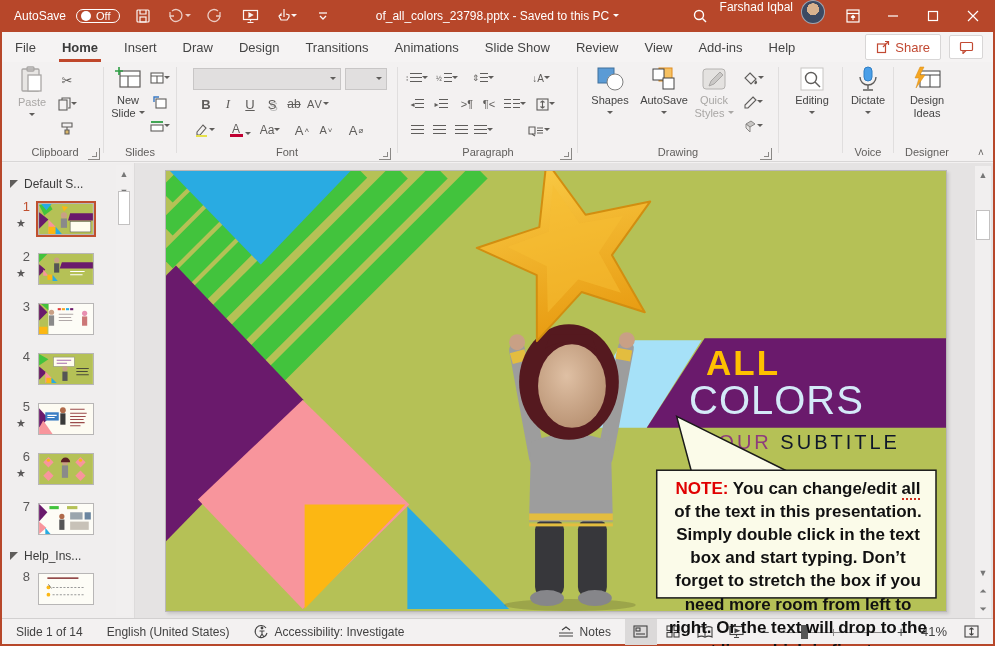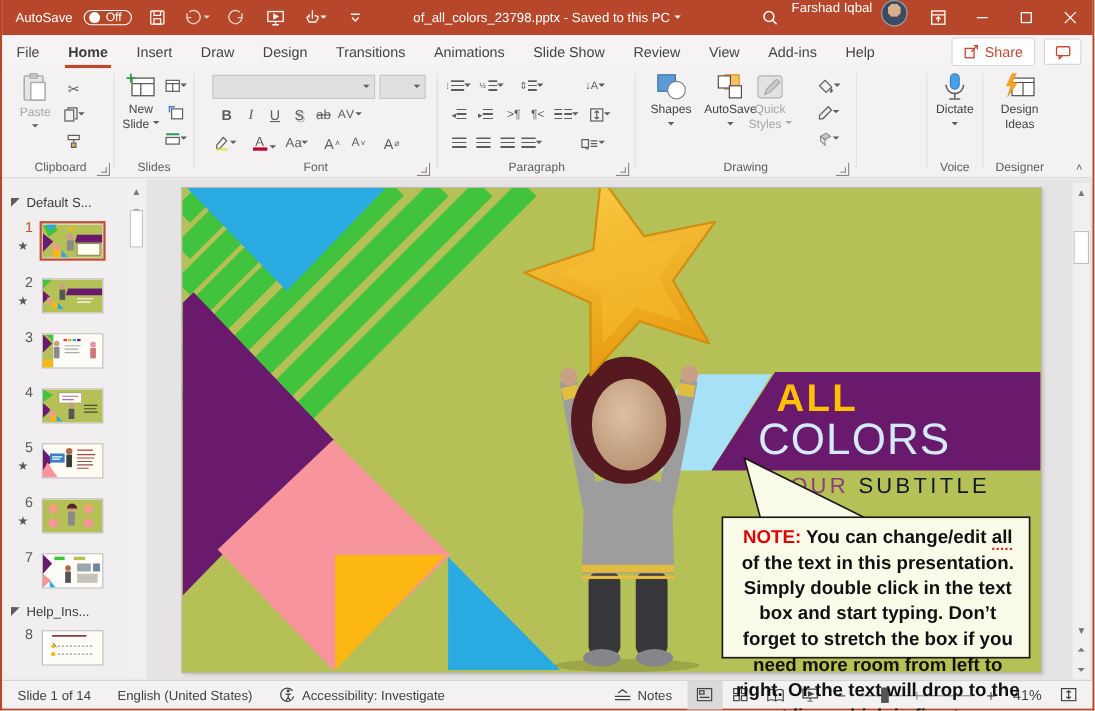--- a/index.html
+++ b/index.html
@@ -394,21 +394,21 @@
       </div>
       <div class="bigbtn" style="left:58px;width:52px;">
         <svg width="28" height="26" viewBox="0 0 28 26">
             <rect x="9" y="2" width="13" height="13" fill="#f6c162" stroke="#e08c1f"></rect>
             <rect x="3" y="3" width="11" height="11" fill="#fff" stroke="#444"></rect>
             <rect x="13" y="12" width="11" height="11" fill="#fff" stroke="#444"></rect>
           </svg>
         <span>AutoSave</span>
           <span class="chev"></span>
       </div>
-      <div class="bigbtn gray-ic" style="left:98px;width:44px;color:#a9a7a5;align-items:center;">
+      <div class="bigbtn gray-ic" style="left:112px;width:44px;color:#a9a7a5;align-items:center;">
         <svg width="28" height="26" viewBox="0 0 28 26">
             <rect x="3" y="3" width="22" height="20" rx="3" fill="#e4e2e0" stroke="#b4b2b0"></rect>
             <path d="M20 6l-9 9-2 5 5-2 9-9z" fill="#cac8c6" stroke="#a8a6a4"></path>
           </svg>
         <span><span>Quick</span><br><span>Styles</span> <span class="chev" style="border-top-color:#a9a7a5;"></span></span>
       </div>
       <span class="sbtn" style="left:162px;top:6px;">
           <svg width="15" height="13" viewBox="0 0 15 13">
             <path d="M7 1L13 7l-5 5L2 6z" fill="none" stroke="#5f5d5b" stroke-width="1.1"></path>
             <path d="M13 8c1 2 2 3 0 4s-2-2 0-4z" fill="#5f5d5b"></path>
@@ -426,20 +426,31 @@
             <path d="M3 4l5-3 4 3-5 3z" fill="#c8c6c4" stroke="#8a8886"></path>
             <path d="M3 4v4l4 4V7z" fill="#e6e4e2" stroke="#8a8886"></path>
           </svg>
           <span class="chev"></span>
         </span>
       <div class="glabel">Drawing</div>
       <span class="launcher" style="left:180px;"></span>
     </div>
     <span class="rsep" style="left:776px;"></span>
 
+    <div class="group" style="left:780px;width:58px;">
+      <div class="bigbtn" style="left:8px;width:44px;">
+        <svg width="26" height="26" viewBox="0 0 26 26">
+            <rect x="2" y="2" width="22" height="22" fill="#fff" stroke="#c8c6c4"></rect>
+            <circle cx="12" cy="12" r="5.5" fill="none" stroke="#5f5d5b" stroke-width="1.4"></circle>
+            <path d="M16 16l5 5" stroke="#5f5d5b" stroke-width="1.4"></path>
+          </svg>
+        <span>Editing</span>
+          <span class="chev"></span>
+      </div>
+    </div>
     <span class="rsep" style="left:840px;"></span>
 
     <div class="group" style="left:843px;width:46px;">
       <div class="bigbtn" style="left:3px;width:40px;">
         <svg width="22" height="26" viewBox="0 0 22 26">
             <rect x="7" y="1" width="8" height="14" rx="4" fill="#4a9fe8" stroke="#2f7ec4"></rect>
             <path d="M3 11a8 8 0 0 0 16 0" fill="none" stroke="#5f5d5b" stroke-width="1.4"></path>
             <path d="M11 19v4M6 24h10" stroke="#5f5d5b" stroke-width="1.4"></path>
           </svg>
         <span>Dictate</span>

